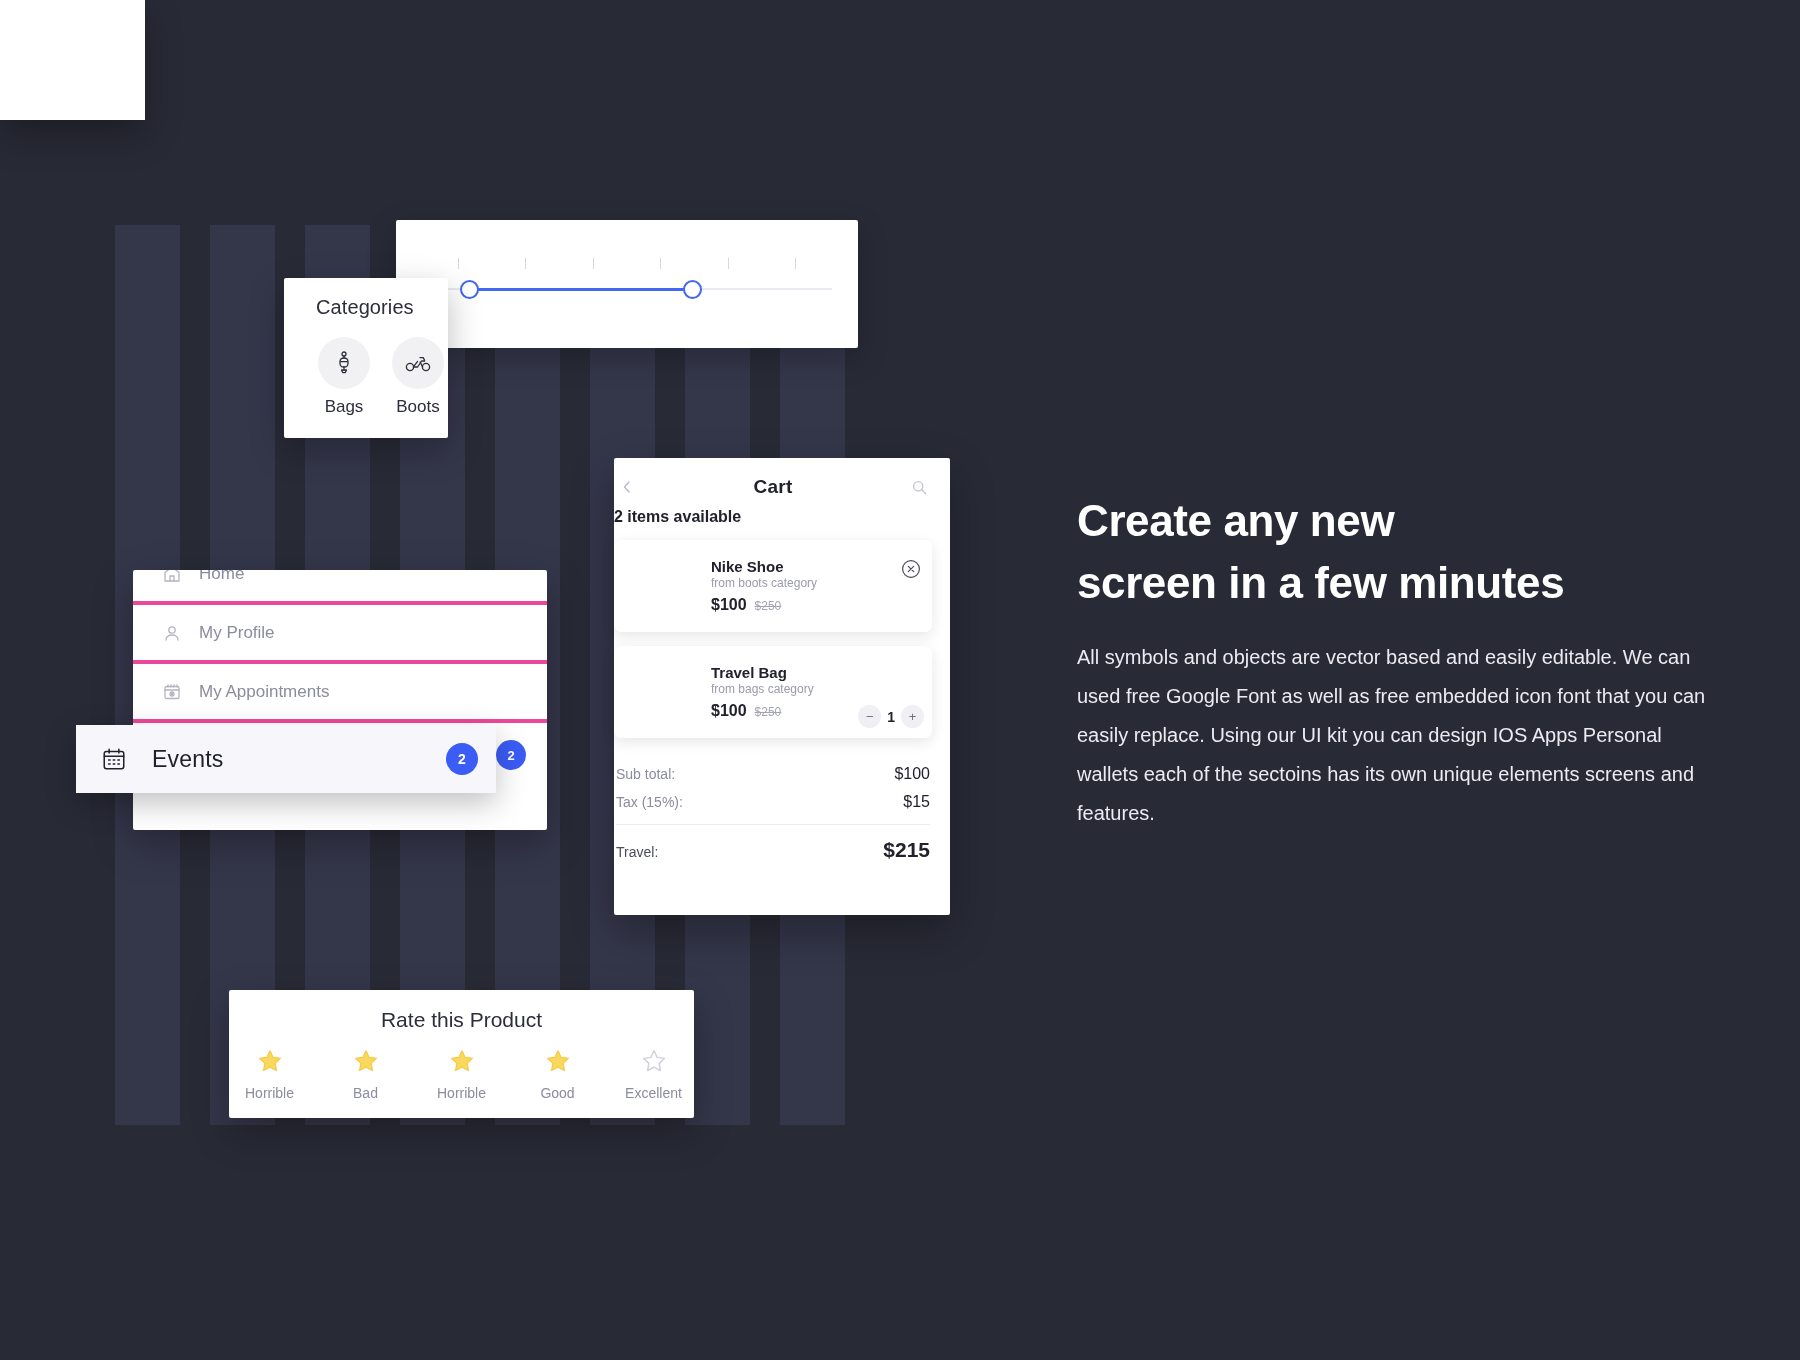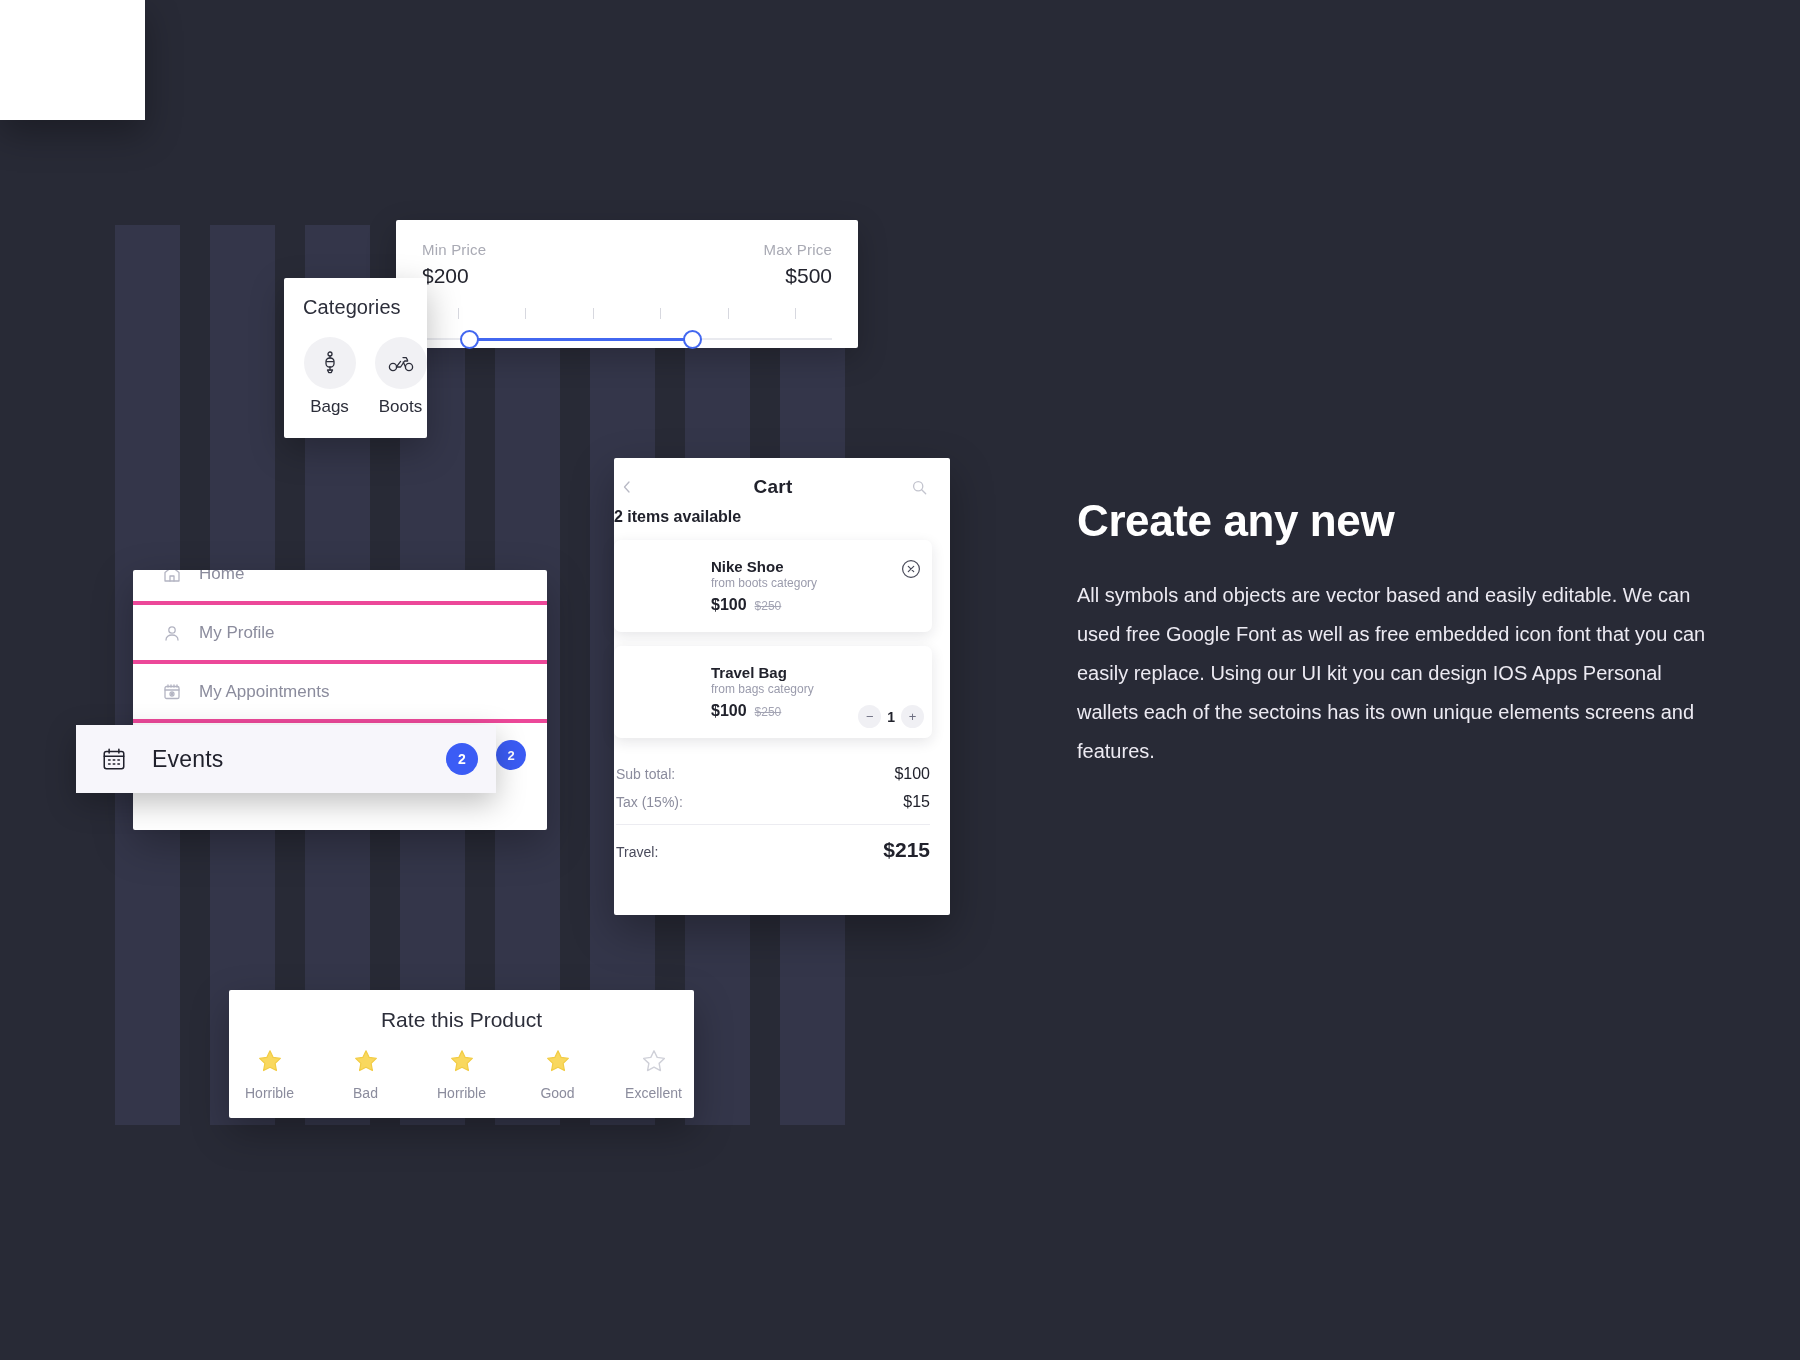--- a/index.html
+++ b/index.html
@@ -104,24 +104,24 @@
     background: #ffffff;
     border: 2px solid #4267f0;
   }
   .knob.left  { left: 38px; }
   .knob.right { left: 261px; }
 
   
   #categories-card {
     left: 284px;
     top: 278px;
-    width: 143px;
+    width: 164px;
     height: 160px;
     box-shadow: 0 12px 34px rgba(0,0,0,.26);
-    padding: 18px 0 0 4px;
+    padding: 18px 0 0 17px;
   }
   #categories-card h3 {
     font-size: 20px;
     font-weight: 400;
     color: #2c2e3a;
     margin-left: 15px;
     letter-spacing: .1px;
   }
   .cat-row {
     display: flex;
@@ -359,30 +359,20 @@
     background: #f0a518;
     border-radius: 4px;
   }
 </style>
 </head>
 <body>
 
 <div id="stripes"></div>
 
 <div class="card" id="price-card">
-  <div class="pc-row">
-    <div class="pc-col">
-      <span class="pc-label">Min Price</span>
-      <span class="pc-value">$200</span>
-    </div>
-    <div class="pc-col right">
-      <span class="pc-label">Max Price</span>
-      <span class="pc-value">$500</span>
-    </div>
-  </div>
   <div class="slider-wrap">
     <div class="ticks">
       <span class="tick"></span>
       <span class="tick"></span>
       <span class="tick"></span>
       <span class="tick"></span>
       <span class="tick"></span>
       <span class="tick"></span>
     </div>
     <div class="track"></div>
@@ -599,15 +589,15 @@
         <svg width="26" height="26" viewBox="0 0 24 24" fill="none" stroke="#cfd0d8" stroke-width="1.3" stroke-linejoin="round">
           <path d="M12 2.6l2.95 6.1 6.6.9-4.8 4.6 1.17 6.6L12 17.7l-5.92 3.1 1.17-6.6-4.8-4.6 6.6-.9z"></path>
         </svg>
       </span>
       <span class="star-lbl">Excellent</span>
     </div>
   </div>
 </div>
 
 <div id="copy">
-  <h1><span>Create any new</span><br></h1>
+  <h1><span>Create any new</span><br><span>screen in a few minutes</span></h1>
   <p>All symbols and objects are vector based and easily editable. We can used free Google Font as well as free embedded icon font that you can easily replace. Using our UI kit you can design IOS Apps Personal wallets each of the sectoins has its own unique elements screens and features.</p>
 </div>
 
 </body></html>

